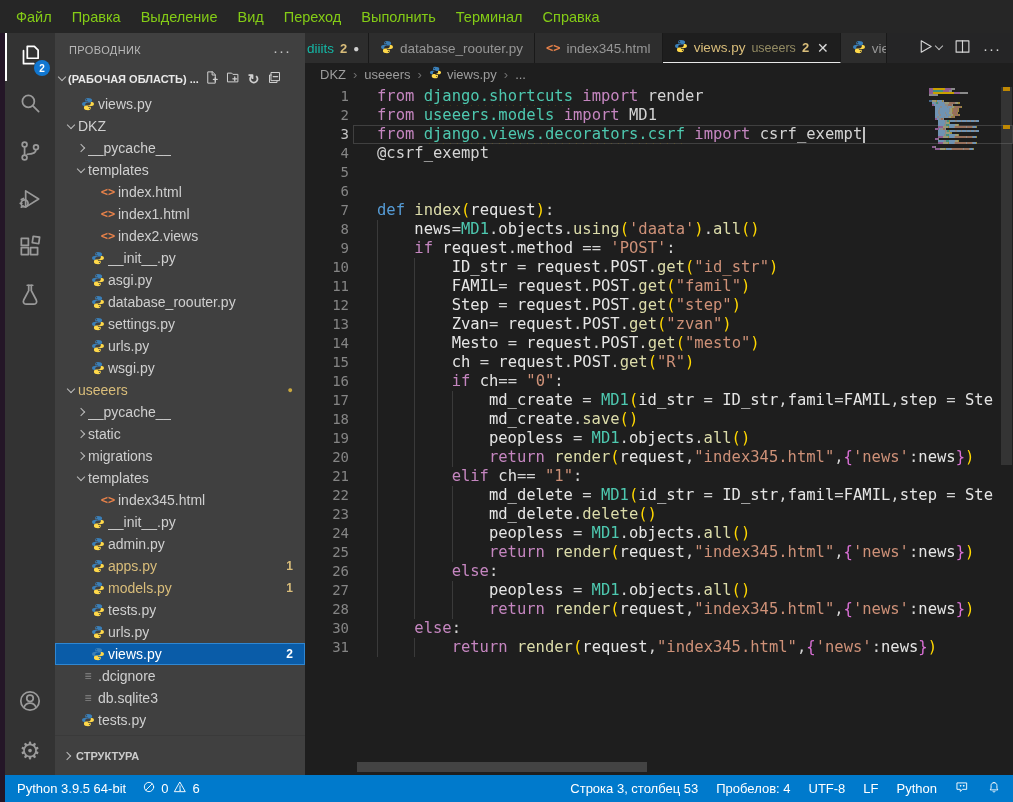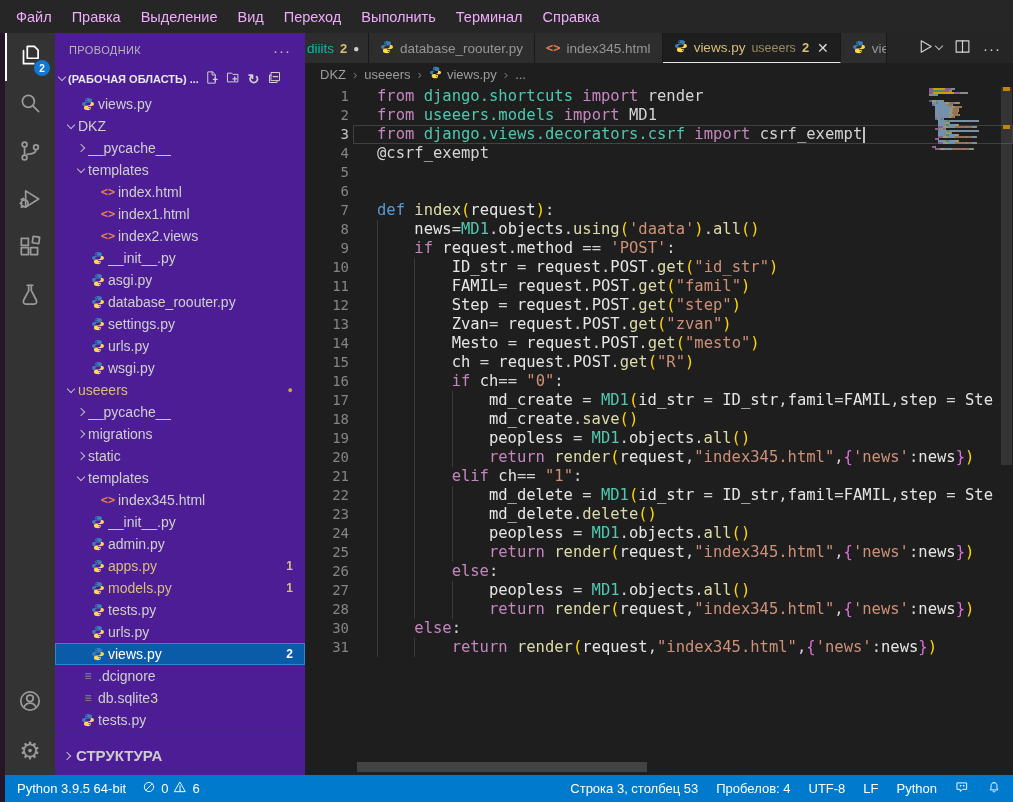--- a/index.html
+++ b/index.html
@@ -1,38 +1,38 @@
 <!DOCTYPE html>
 <html><head>
 <meta charset="utf-8">
 <style>
   * { margin:0; padding:0; box-sizing:border-box; }
   body { background:#000; font-family:"Liberation Sans", sans-serif; }
   .window { width:1013px; height:802px; position:relative; background:#1e1e1e; overflow:hidden; display:flex; flex-direction:column; }
 
   
   .menubar { height:33px; background:#262626; display:flex; align-items:center; padding-left:6px; flex-shrink:0; }
-  .menu-item { color:#f0abfc; font-size:14.5px; padding:5px 10px; border-radius:4px; cursor:default; }
+  .menu-item { color:#84cc16; font-size:14.5px; padding:5px 10px; border-radius:4px; cursor:default; }
 
   .below { flex:1; display:flex; min-height:0; }
   .edge { width:5px; background:#241627; flex-shrink:0; }
   .rightcol { flex:1; display:flex; flex-direction:column; min-width:0; }
   .mainrow { flex:1; display:flex; min-height:0; }
 
   
   .activitybar { width:50px; background:#333333; display:flex; flex-direction:column; align-items:center; flex-shrink:0; }
   .act-btn { width:50px; height:48px; display:flex; align-items:center; justify-content:center; position:relative; color:#9a9a9a; }
   .act-btn.active { color:#ffffff; box-shadow: inset 2px 0 0 #ffffff; }
   .act-btn svg { width:26px; height:26px; }
   .act-badge { position:absolute; right:5px; bottom:5px; min-width:16px; height:16px; border-radius:9px; background:#1177d1; color:#fff; font-size:10px; display:flex; align-items:center; justify-content:center; font-weight:bold; }
   .act-spacer { flex:1; }
   .gear-glyph { font-size:24px; color:#9a9a9a; line-height:1; }
 
   
-  .sidebar { width:250px; background:#4c1d95; display:flex; flex-direction:column; color:#cccccc; flex-shrink:0; min-height:0; }
+  .sidebar { width:250px; background:#404040; display:flex; flex-direction:column; color:#cccccc; flex-shrink:0; min-height:0; }
   .sb-title { height:34px; display:flex; align-items:center; padding:0 14px; font-size:11px; letter-spacing:.4px; color:#b8b8b8; flex-shrink:0; }
   .sb-title .dots { margin-left:auto; color:#c5c5c5; font-size:15px; letter-spacing:1px; }
   .ws-header { height:23px; display:flex; align-items:center; font-size:11px; font-weight:bold; color:#e9e9e9; padding:0 6px 0 4px; gap:3px; flex-shrink:0; }
   .ws-label { white-space:nowrap; overflow:hidden; }
   .ws-actions { margin-left:2px; display:flex; align-items:center; gap:7px; color:#cfcfcf; }
   .ws-actions svg { width:15px; height:15px; }
   .refresh-glyph { font-size:14px; color:#cfcfcf; }
 
   .chev { display:inline-block; width:6px; height:6px; border-right:1.4px solid #bcbcbc; border-bottom:1.4px solid #bcbcbc; flex-shrink:0; }
   .chev.closed { transform:rotate(-45deg); }
@@ -45,21 +45,21 @@
   .row .ficon { width:20px; display:flex; justify-content:center; align-items:center; flex-shrink:0; }
   .row .ficon svg { width:14px; height:14px; }
   .html-glyph { color:#e8824a; font-family:"DejaVu Sans Mono", monospace; font-size:12px; font-weight:bold; }
   .list-glyph { color:#8a8a8a; font-size:12px; }
   .row .lbl { white-space:nowrap; overflow:hidden; }
   .row .lbl.mod { color:#d9bd7a; }
   .row .badge { margin-left:auto; margin-right:12px; color:#d9bd7a; font-size:12px; font-weight:bold; }
   .row.sel .badge { color:#ffffff; }
   .row .dot { margin-left:auto; margin-right:12px; color:#c9a73e; font-size:9px; }
 
-  .outline-header { height:40px; border-top:1px solid #3a3a3a; display:flex; align-items:center; gap:6px; font-size:15px; font-weight:bold; color:#cccccc; padding:0 9px; flex-shrink:0; }
+  .outline-header { height:40px; border-top:1px solid #3a3a3a; display:flex; align-items:center; gap:6px; font-size:11px; font-weight:bold; color:#cccccc; padding:0 9px; flex-shrink:0; }
 
   
   .editorcol { flex:1; display:flex; flex-direction:column; min-width:0; background:#1e1e1e; }
   .tabbar { height:30px; background:#252526; display:flex; flex-shrink:0; }
   .tabs { display:flex; flex:1; min-width:0; overflow:hidden; }
   .tab { display:flex; align-items:center; gap:6px; padding:0 11px; background:#2d2d2d; color:#969696; font-size:13.5px; border-right:1px solid #191919; flex-shrink:0; height:30px; }
   .tab.t0 { width:64px; padding-left:2px; overflow:hidden; }
   .tab.tlast { width:46px; overflow:hidden; padding-right:0; }
   .tab.active { background:#1e1e1e; border-bottom:1px solid #e8e8e8; }
   .tab .ticon svg { width:14px; height:14px; }
@@ -324,27 +324,27 @@
               <div class="row" style="padding-left: 18px;">
                 <span class="chevslot">
                   <span class="chev closed"></span>
                 </span>
                 <span class="lbl">__pycache__</span>
               </div>
               <div class="row" style="padding-left: 18px;">
                 <span class="chevslot">
                   <span class="chev closed"></span>
                 </span>
-                <span class="lbl">migrations</span>
+                <span class="lbl">static</span>
               </div>
               <div class="row" style="padding-left: 18px;">
                 <span class="chevslot">
                   <span class="chev closed"></span>
                 </span>
-                <span class="lbl">static</span>
+                <span class="lbl">migrations</span>
               </div>
               <div class="row" style="padding-left: 18px;">
                 <span class="chevslot">
                   <span class="chev open"></span>
                 </span>
                 <span class="lbl">templates</span>
               </div>
               <div class="row" style="padding-left: 28px;">
                 <span class="chevslot"></span>
                 <span class="ficon html-glyph">&lt;&gt;</span>

